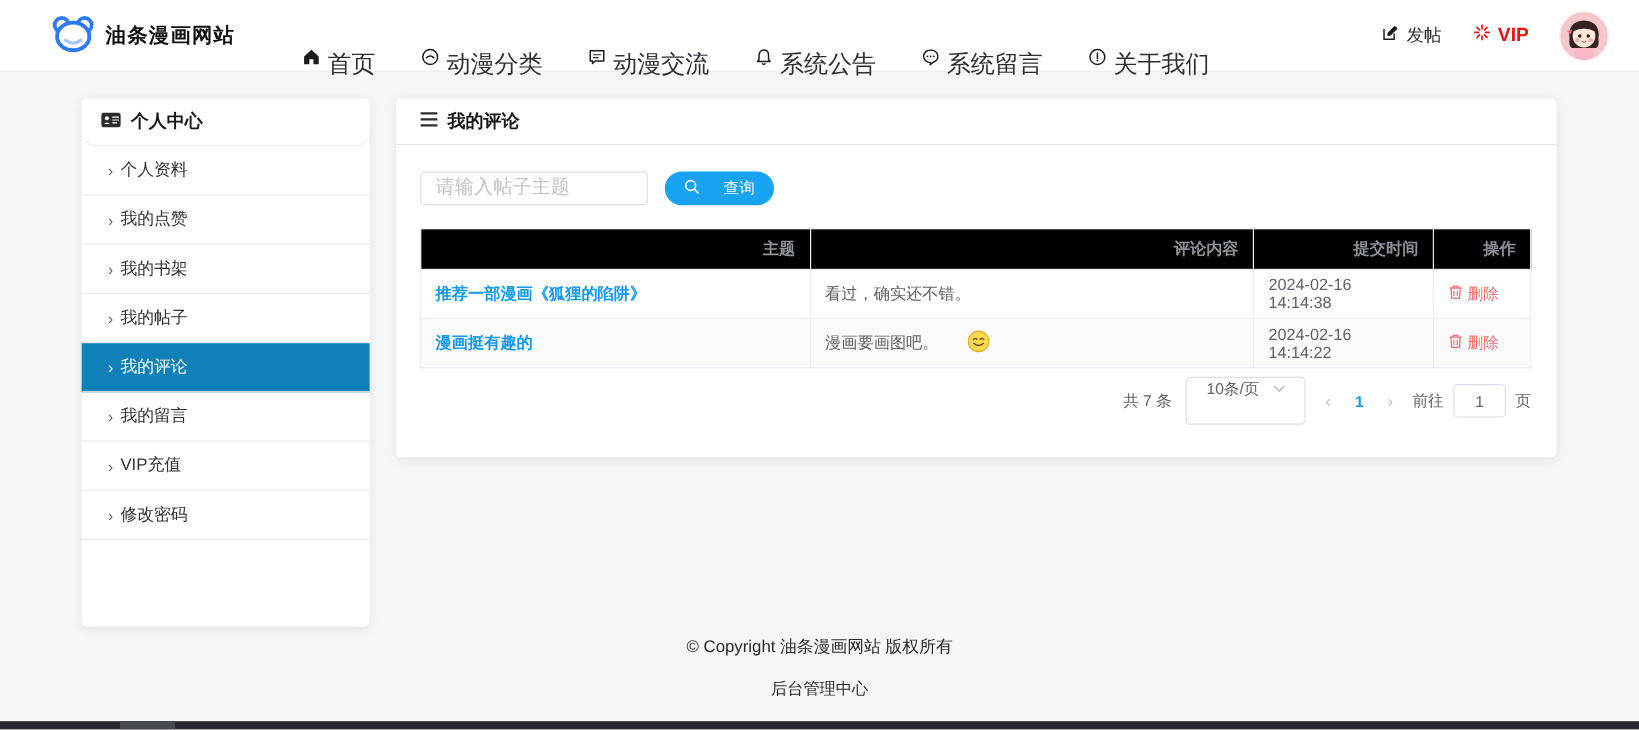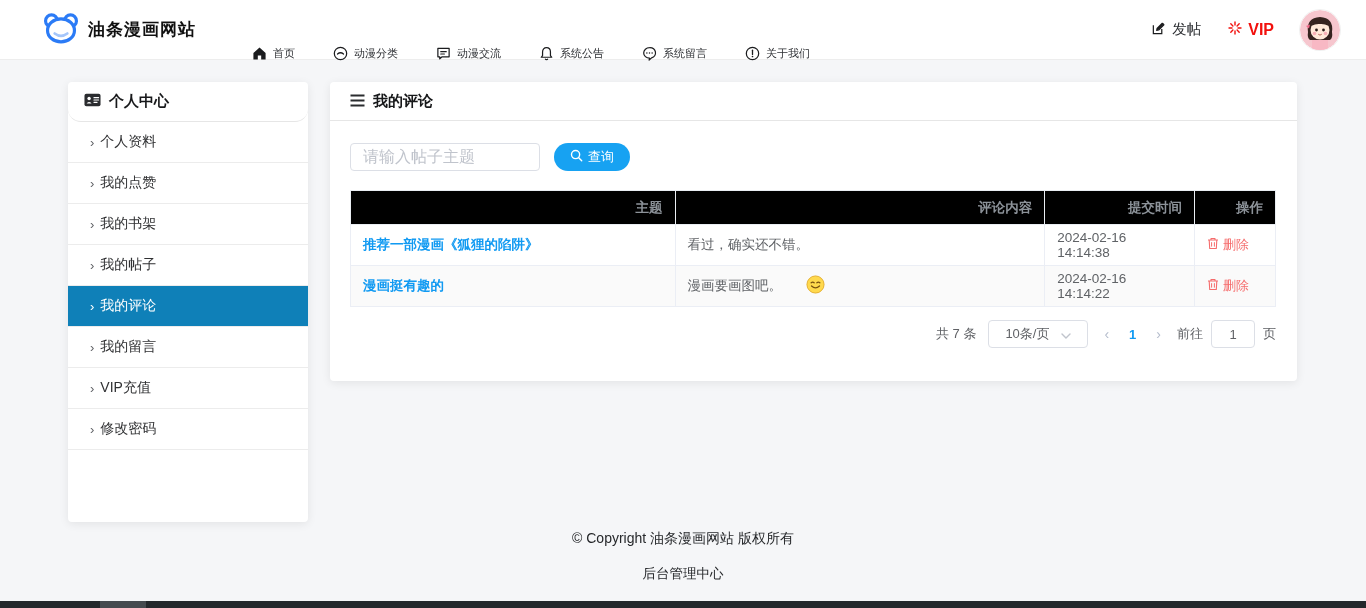--- a/index.html
+++ b/index.html
@@ -10,21 +10,21 @@
   }
   
   .navbar {
     position:absolute; left:0; top:0; width:1366px; height:60px;
     background:#fff; border-bottom:1px solid #ededed;
     display:flex; align-items:center;
   }
   .brand { display:flex; align-items:center; gap:8px; margin-left:42px; cursor:pointer; }
   .brand-title { font-size:17px; font-weight:bold; color:#111; letter-spacing:1px; }
   .nav-menu { display:flex; align-items:center; margin-left:56px; gap:38px; }
-  .nav-item { display:flex; align-items:flex-end; gap:6px; color:#2d2f33; font-size:11px; cursor:pointer; white-space:nowrap;margin-top:48px; }
+  .nav-item { display:flex; align-items:flex-start; gap:6px; color:#2d2f33; font-size:20px; cursor:pointer; white-space:nowrap;margin-top:48px; }
   .nav-item svg { display:block; }
   .nav-right { margin-left:auto; display:flex; align-items:center; gap:26px; margin-right:26px;text-align:center; }
   .post-link { display:flex; align-items:center; gap:6px; color:#2d2f33; font-size:14.5px; cursor:pointer; }
   .vip-link { display:flex; align-items:center; gap:5px; color:#f2100d; font-weight:bold; font-size:16px; cursor:pointer; }
   .avatar { width:40px; height:40px; border-radius:50%; overflow:hidden; cursor:pointer; box-shadow:0 0 0 1px rgba(0,0,0,.06); }
   
   .sidebar {
     position:absolute; left:68px; top:82px; width:240px; height:440px;
     background:#fff; border-radius:4px; box-shadow:0 2px 10px rgba(0,0,0,.08);
   }
@@ -52,21 +52,21 @@
   }
   .search-row { position:absolute; left:20px; top:61px; display:flex; align-items:center; gap:14px; }
   .search-input {
     width:190px; height:28px; border:1px solid #dcdfe6; border-radius:4px;
     padding:0 12px; font-size:16px; color:#606266; outline:none;
     font-family:"Liberation Sans","DejaVu Sans",sans-serif;
   }
   .search-input::placeholder { color:#c0c4cc; }
   .search-btn {
     height:28px; padding:0 16px; border:none; border-radius:14px;
-    background:#17a2f2; color:#fff; font-size:13px; display:flex; align-items:center; gap:5px;
+    background:#17a2f2; color:#fff; font-size:13px; display:flex; align-items:center; gap:20px;
     cursor:pointer; font-family:"Liberation Sans","DejaVu Sans",sans-serif;
   }
   
   .comments-table {
     position:absolute; left:20px; top:108px; width:926px;
     border-collapse:collapse; font-size:13.5px;
   }
   .comments-table th {
     height:34px; background:#000000; color:#8c9299; font-weight:bold;
     text-align:right; padding:0 12px; border:1px solid #e9edf2;
@@ -76,22 +76,22 @@
   .col-topic { width:325px; } .col-content { width:370px; } .col-time { width:150px; } .col-op { width:81px; }
   .topic-link { color:#119af2; font-weight:bold; cursor:pointer; text-decoration:none; }
   .content-cell { display:flex; align-items:center; gap:24px; }
   .delete-link { color:#f56c6c; cursor:pointer; display:flex; align-items:center; gap:4px; font-size:13px; white-space:nowrap; }
   
   .pagination {
     position:absolute; right:21px; top:238px; height:28px;
     display:flex; align-items:center; gap:12px; font-size:13px; color:#606266;
   }
   .page-size-select {
-    width:100px; height:28px; border:1px solid #dcdfe6; border-radius:4px;
-    display:flex; align-items:center; justify-content:center; gap:12px;
+    width:100px; height:40px; border:1px solid #dcdfe6; border-radius:4px;
+    display:flex; align-items:flex-start; justify-content:center; gap:12px;
     color:#606266; cursor:pointer; background:#fff;
   }
   .page-arrow { color:#b4bccc; font-size:14px; cursor:pointer; padding:0 4px; }
   .page-num { color:#119af2; font-weight:bold; cursor:pointer; padding:0 4px; }
   .goto-group { display:flex; align-items:center; gap:8px; color:#606266; }
   .goto-input {
     width:44px; height:28px; border:1px solid #dcdfe6; border-radius:4px;
     text-align:center; font-size:13px; color:#606266; outline:none;
     font-family:"Liberation Sans","DejaVu Sans",sans-serif;
   }

